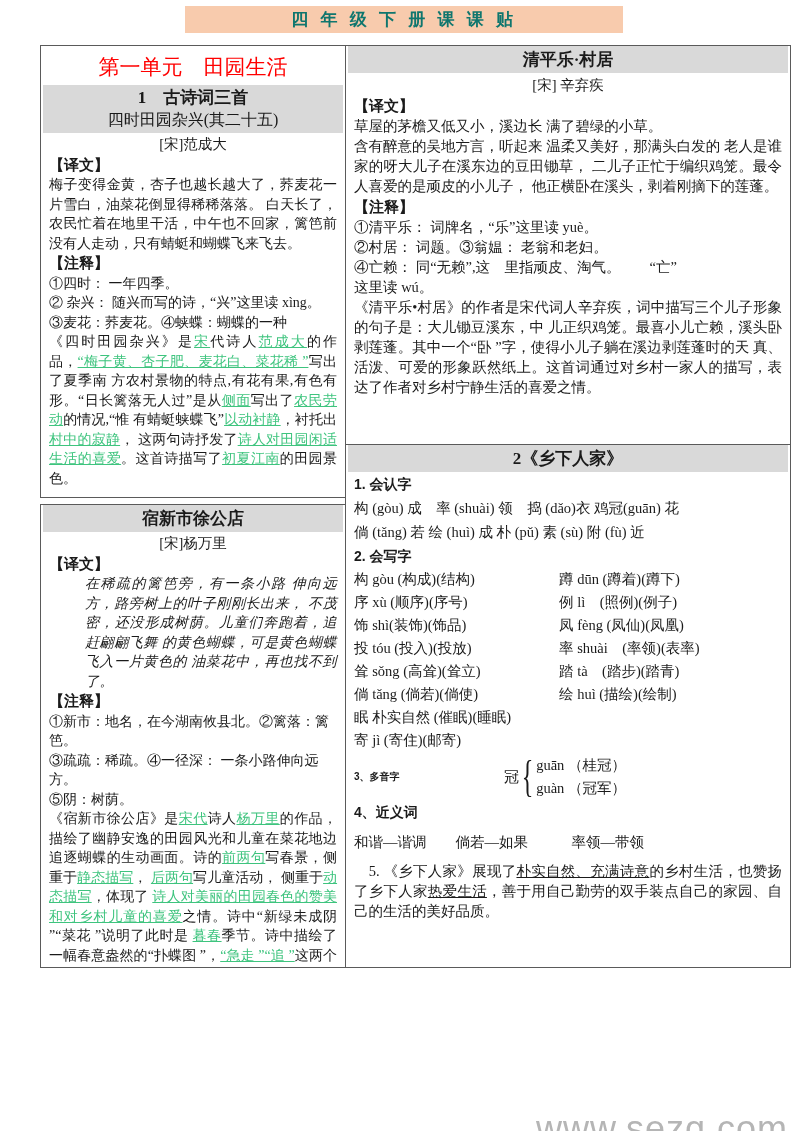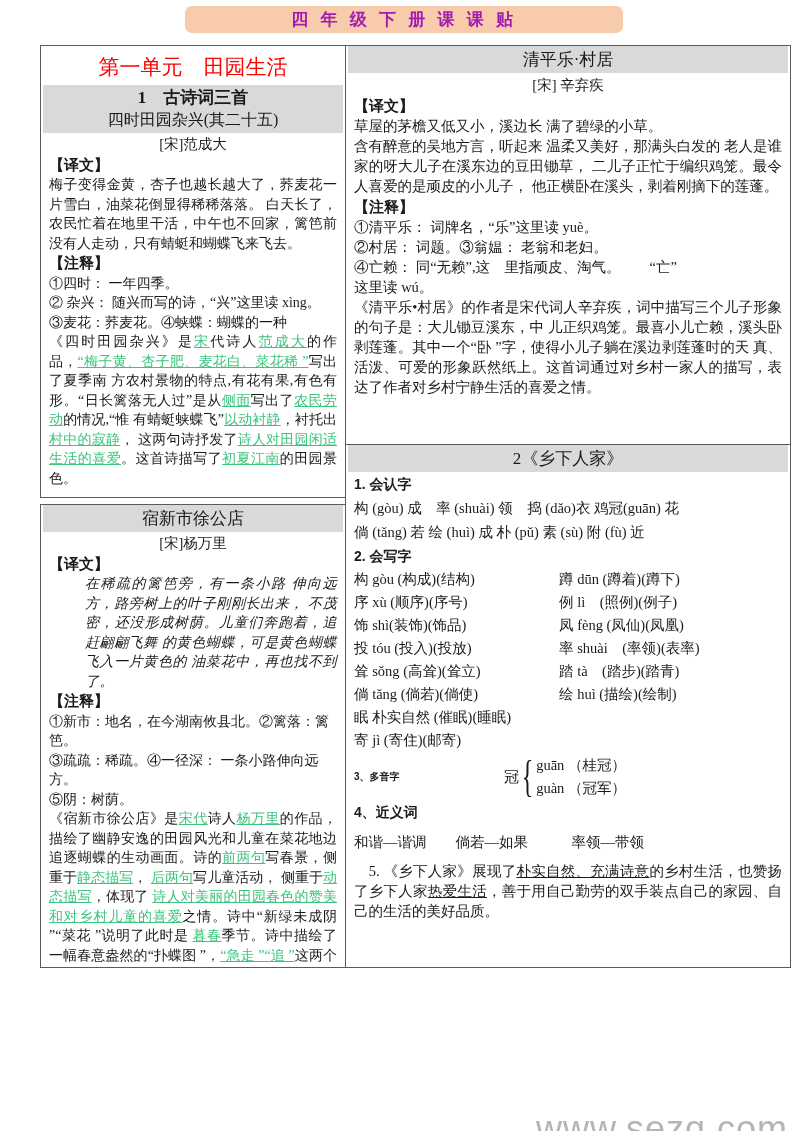--- a/index.html
+++ b/index.html
@@ -5,38 +5,38 @@
   html,body{margin:0;padding:0;}
   body{
     width:800px;height:1131px;position:relative;background:#ffffff;
     font-family:"Liberation Serif","DejaVu Serif",serif;color:#1a1a1a;
     overflow:hidden;
   }
   
   .banner{
     position:absolute;left:185px;top:6px;width:438px;height:27px;
     background:#f8cbad;display:flex;align-items:center;justify-content:center;
-    font-weight:bold;font-size:17px;letter-spacing:4px;color:#a21caf;border-radius:7px;
+    font-weight:bold;font-size:17px;letter-spacing:4px;color:#0f766e;
   }
   
   .box{position:absolute;border:1px solid #5a5a5a;background:#fff;box-sizing:border-box;overflow:hidden;}
   #lbox1{left:40px;top:45px;width:306px;height:453px;}
   #lbox2{left:40px;top:504px;width:306px;height:464px;}
   #rbox{left:345px;top:45px;width:446px;height:923px;}
   .rcell1{height:399px;border-bottom:1px solid #5a5a5a;box-sizing:border-box;overflow:hidden;}
   .rcell2{overflow:hidden;}
 
   .left-col{font-size:14px;line-height:19.5px;}
   .right-col{font-size:14.5px;line-height:20px;}
 
   .unit-title{color:#ff0000;font-weight:normal;font-size:21px;text-align:center;margin:8px 6px 5px;line-height:26px;}
   .graybar{background:#d9d9d9;margin:0 2px;padding:2px 4px;text-align:center;}
   .graybar .b1{font-weight:bold;font-size:17px;line-height:22px;display:block;}
   .graybar .b2{font-size:16px;line-height:22px;display:block;}
-  .graybar.single{font-weight:normal;font-size:17px;line-height:23px;}
+  .graybar.single{font-weight:bold;font-size:17px;line-height:23px;}
   .author{text-align:center;font-size:14.5px;margin:2px 0 1px;}
   .seclabel{font-weight:bold;font-size:15px;margin:1px 8px 0;}
   .para{margin:0 8px;text-align:justify;}
   .kai{font-style:italic;letter-spacing:0.5px;margin-left:44px;}
   .noteline{margin:0 8px;}
   .g{color:#3ec47e;text-decoration:underline;text-decoration-color:#3ec47e;}
   .u{text-decoration:underline;}
 
   
   .vlabel{font-weight:bold;font-family:"Liberation Sans","DejaVu Sans",sans-serif;font-size:14px;margin:2px 8px 1px;line-height:21px;}

